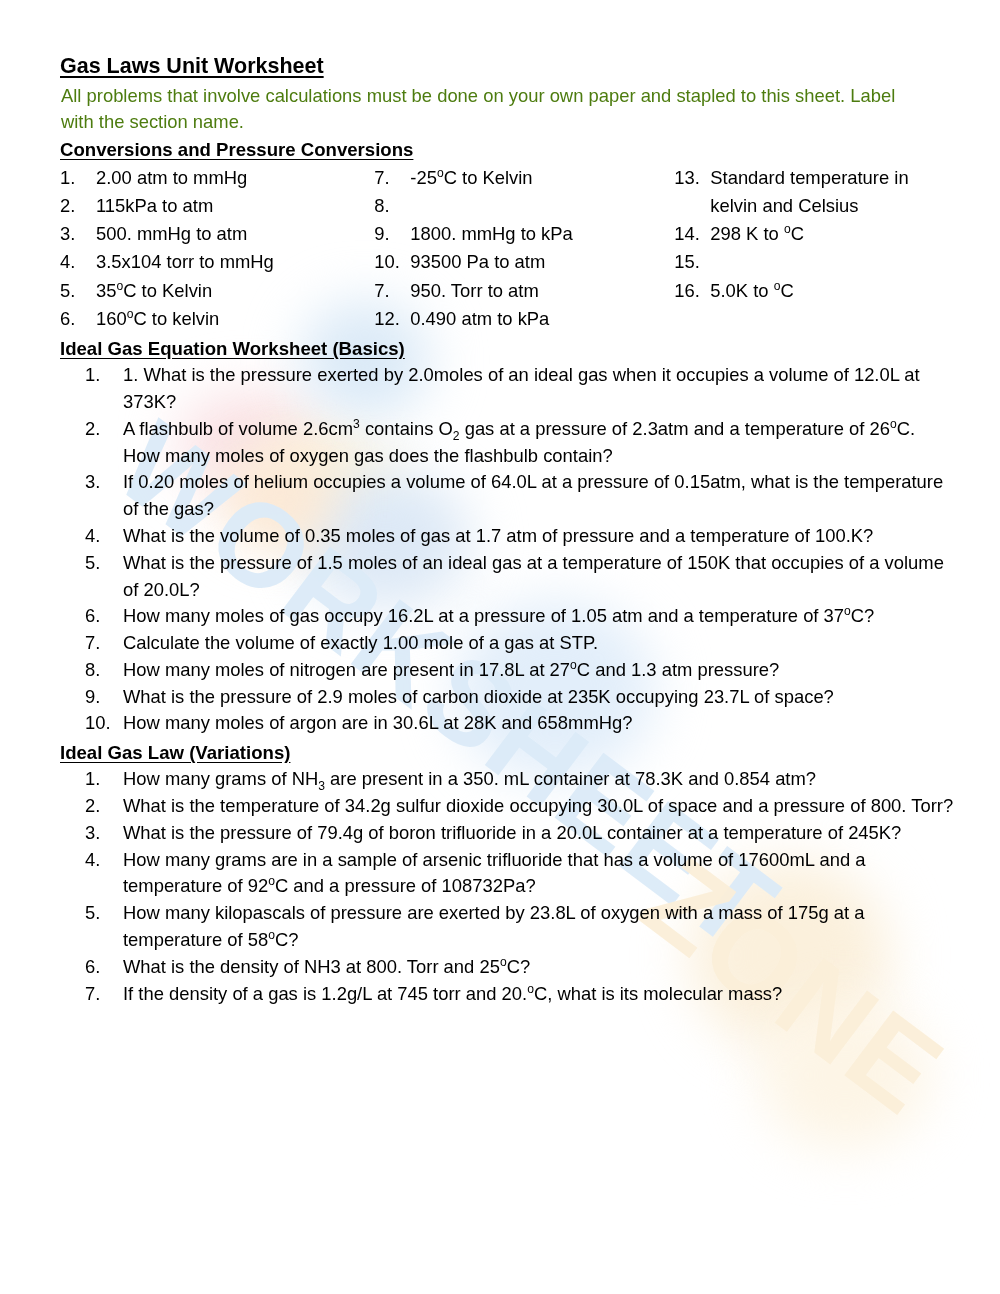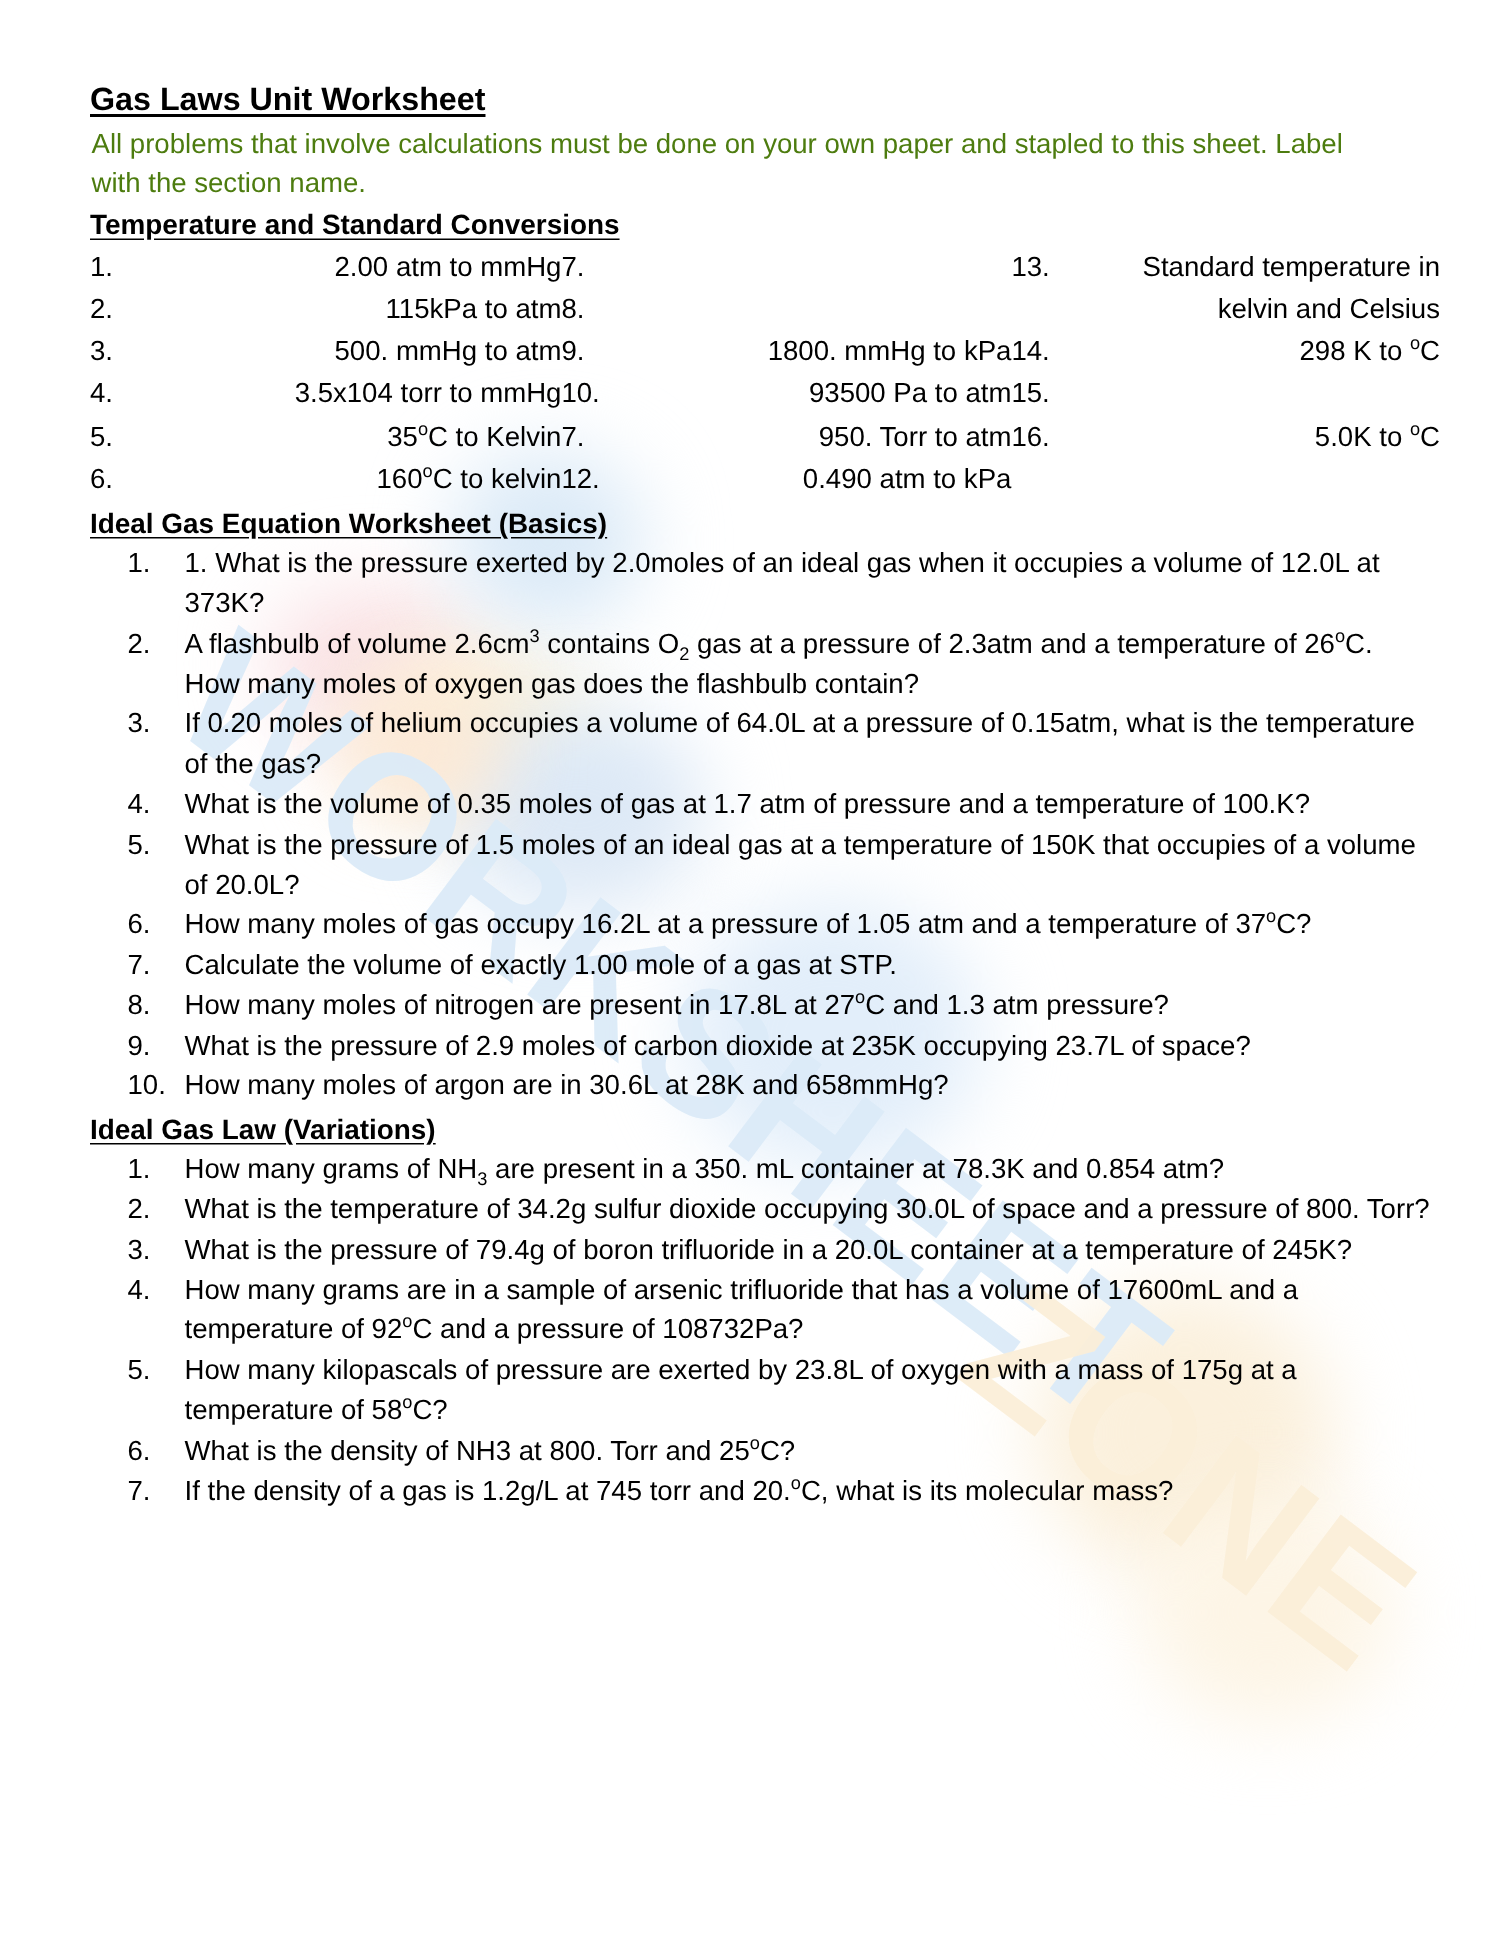--- a/index.html
+++ b/index.html
@@ -92,21 +92,21 @@
     display: flex;
     font-size: 18.4px;
     line-height: 1.525;
     color: #000;
   }
   .num-item .marker {
     flex: 0 0 auto;
     text-align: left;
     white-space: pre;
   }
-  .num-item .itxt { flex: 1 1 auto; text-align: right; }
+  .num-item .itxt { flex: 1 1 auto; }
 
   
   .cols .num-item { line-height: 1.535; }
   .cols .marker { width: 36px; }
 
   
   .prob-list {
     list-style: none;
     margin: 0;
     padding: 0;
@@ -154,21 +154,21 @@
     <div class="wm-text" style="left:700px; top:830px; font-size:118px; color:#fbefd9;
                 transform:rotate(37deg); transform-origin:left top; opacity:0.95;">ZONE</div>
   </div>
 
   <div id="content">
 
     <h1 class="doc-title">Gas Laws Unit Worksheet</h1>
 
     <p class="intro">All problems that involve calculations must be done on your own paper and stapled to this sheet.  Label with the section name.</p>
 
-    <div class="section-head">Temperature and Standard Conversions</div>
+    <div class="section-head">Conversions and Pressure Conversions</div>
 
     <div class="cols">
 
       <div class="col col-1">
         <ul class="num-list">
           <li class="num-item">
             <span class="marker">1.</span>
             <span class="itxt">2.00 atm to mmHg</span>
           </li>
           <li class="num-item">
@@ -191,20 +191,21 @@
             <span class="marker">6.</span>
             <span class="itxt"><span>160</span><span class="deg">o</span><span>C to kelvin</span></span>
           </li>
         </ul>
       </div>
 
       <div class="col col-2">
         <ul class="num-list">
           <li class="num-item">
             <span class="marker">7.</span>
+            <span class="itxt"><span>-25</span><span class="deg">o</span><span>C to Kelvin</span></span>
           </li>
           <li class="num-item">
             <span class="marker">8.</span>
           </li>
           <li class="num-item">
             <span class="marker">9.</span>
             <span class="itxt">1800. mmHg to kPa</span>
           </li>
           <li class="num-item">
             <span class="marker">10.</span>

